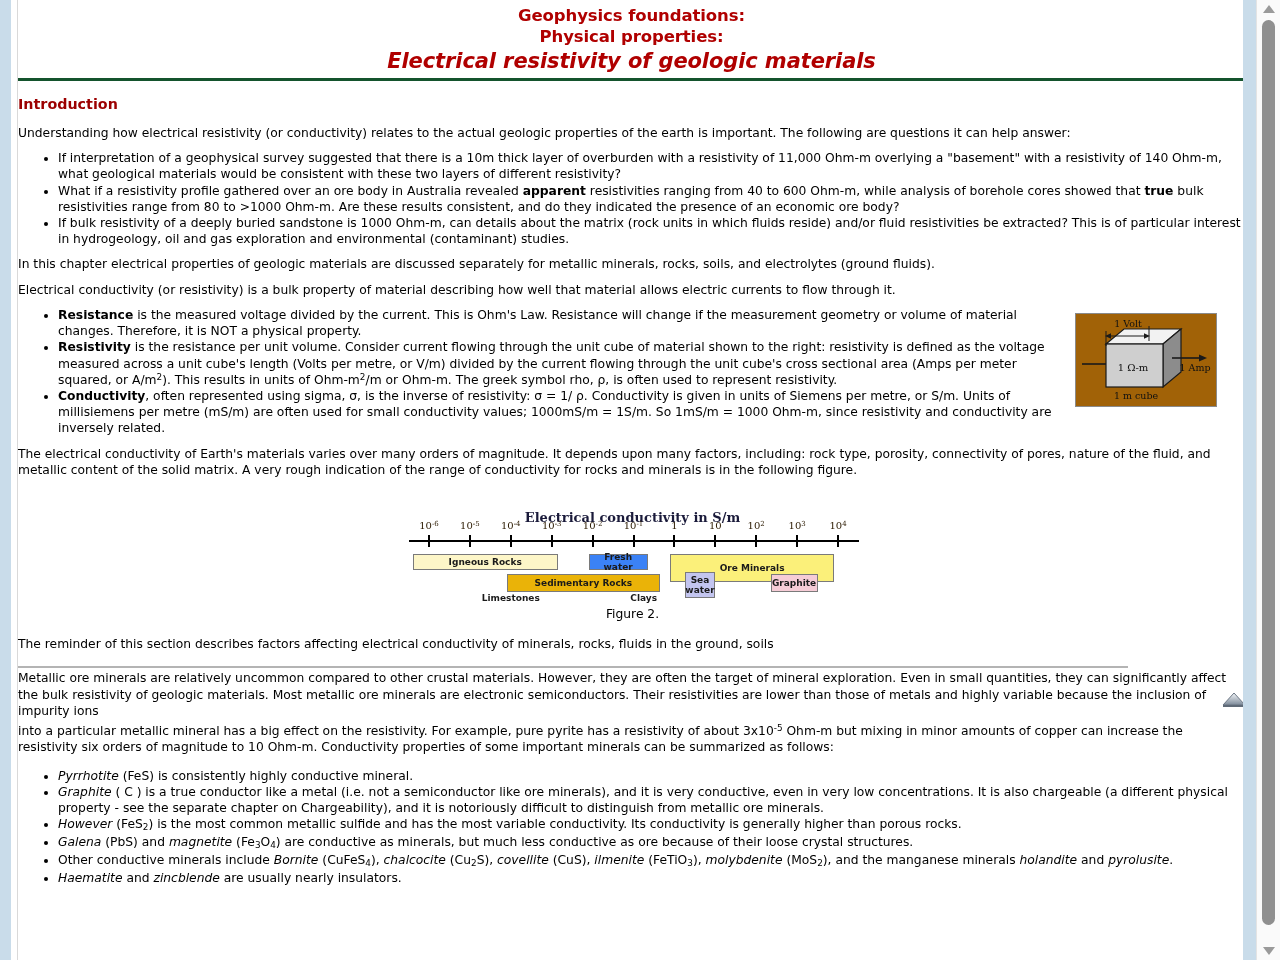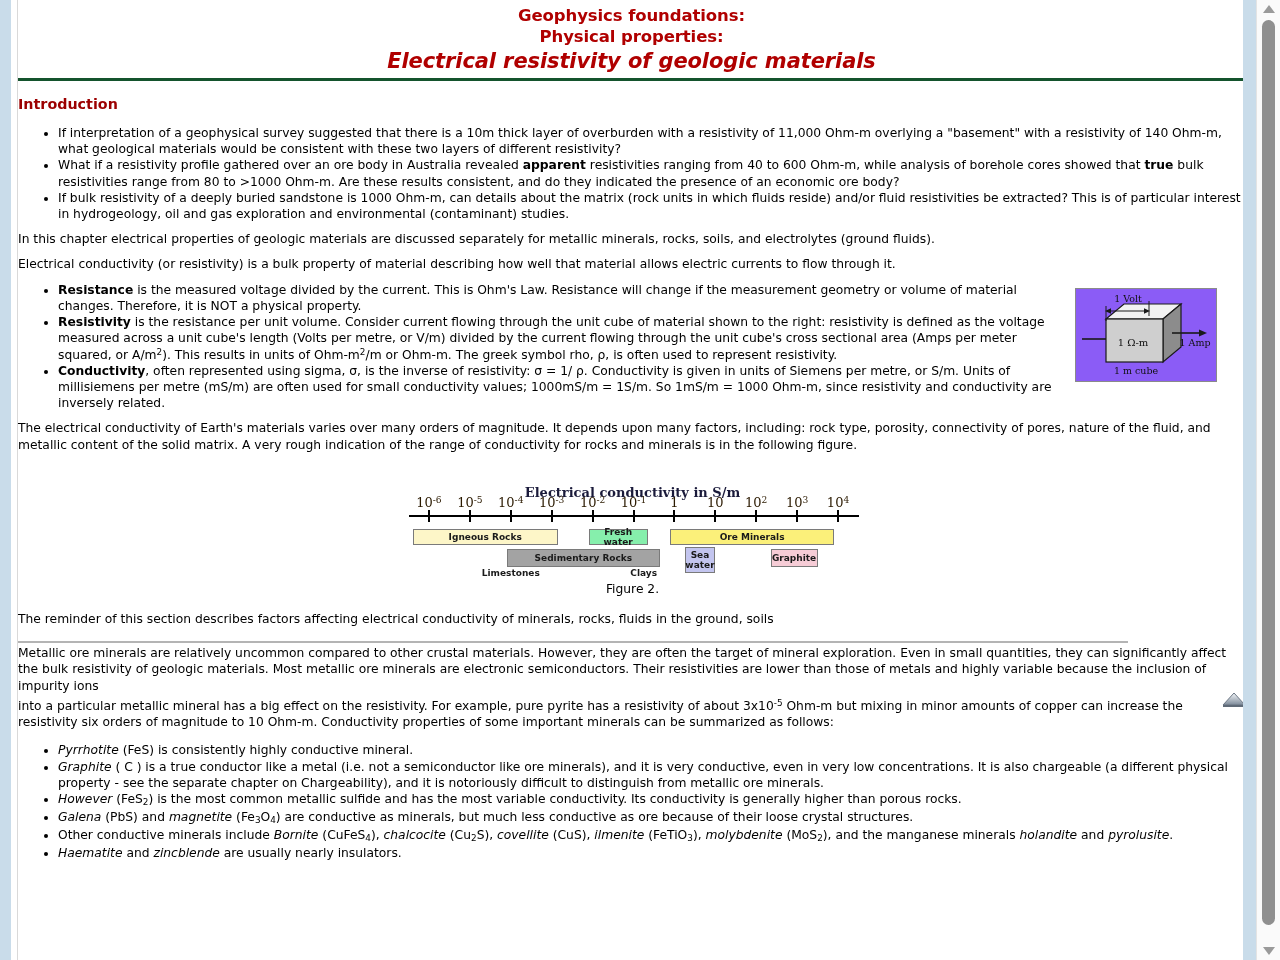--- a/index.html
+++ b/index.html
@@ -142,21 +142,21 @@
   sup { font-size: 0.72em; vertical-align: 0.45em; }
 
   
   #cube-figure {
     float: right;
     width: 140px;
     height: 92px;
     border: 1px solid #8a8a8a;
     margin: 6px 30px 2px 12px;
     position: relative;
-    background: #8b5cf6;
+    background: #a16207;
   }
   #cube-svg { display: block; }
 
   
   #scale-wrap {
     margin: 14px 0 4px 0;
     text-align: center;
   }
   #scale-fig {
     position: relative;
@@ -183,21 +183,21 @@
   }
   .tick {
     position: absolute;
     top: 43px;
     width: 2px; height: 12px;
     background: #000;
   }
   .ticklabel {
     position: absolute;
     top: 27px;
-    font-size: 13px;
+    font-size: 10px;
     color: #2b1a00;
     transform: translateX(-50%);
     white-space: nowrap;
     font-family: "DejaVu Serif", "Liberation Serif", serif;
   }
   .ticklabel sup { font-size: 0.7em; vertical-align: 0.42em; }
   .rockbox {
     position: absolute;
     box-sizing: border-box;
     border: 1px solid #7a7a7a;
@@ -254,20 +254,21 @@
   <div id="content">
 
     <div id="page-header">
       <div class="hdr-line">Geophysics foundations:</div>
       <div class="hdr-line">Physical properties:</div>
       <div class="hdr-line it">Electrical resistivity of geologic materials</div>
     </div>
 
     <h2 class="section">Introduction</h2>
 
+    <p class="para">Understanding how electrical resistivity (or conductivity) relates to the actual geologic properties of the earth is important. The following are questions it can help answer:</p>
 
     <ul class="bl">
       <li><span>If interpretation of a geophysical survey suggested that there is a 10m thick layer of overburden with a resistivity of 11,000 Ohm-m overlying a "basement" with a resistivity of 140 Ohm-m, what geological materials would be consistent with these two layers of different resistivity?</span></li>
       <li><span>What if a resistivity profile gathered over an ore body in Australia revealed </span><b>apparent</b><span> resistivities ranging from 40 to 600 Ohm-m, while analysis of borehole cores showed that </span><b>true</b><span> bulk resistivities range from 80 to &gt;1000 Ohm-m. Are these results consistent, and do they indicated the presence of an economic ore body?</span></li>
       <li><span>If bulk resistivity of a deeply buried sandstone is 1000 Ohm-m, can details about the matrix (rock units in which fluids reside) and/or fluid resistivities be extracted? This is of particular interest in hydrogeology, oil and gas exploration and environmental (contaminant) studies.</span></li>
     </ul>
 
     <p class="para">In this chapter electrical properties of geologic materials are discussed separately for metallic minerals, rocks, soils, and electrolytes (ground fluids).</p>
 
 
@@ -330,23 +331,23 @@
             <div class="ticklabel" style="left: 312.818px;">10</div>
             <div class="tick" style="left: 352.727px;"></div>
             <div class="ticklabel" style="left: 353.727px;">10<sup>2</sup></div>
             <div class="tick" style="left: 393.636px;"></div>
             <div class="ticklabel" style="left: 394.636px;">10<sup>3</sup></div>
             <div class="tick" style="left: 434.545px;"></div>
             <div class="ticklabel" style="left: 435.545px;">10<sup>4</sup></div>
           </div>
         <div id="bars-host">
             <div class="rockbox" style="left: 10.0909px; width: 145.227px; top: 62px; height: 16px; background: rgb(253, 246, 200);">Igneous Rocks</div>
-            <div class="rockbox" style="left: 186px; width: 59.3182px; top: 62px; height: 16px; background: #86efac;">Fresh water</div>
-            <div class="rockbox" style="left: 267.818px; width: 163.636px; top: 62px; height: 16px; background: rgb(251, 240, 122);">Ore Minerals</div>
-            <div class="rockbox" style="left: 104.182px; width: 153.409px; top: 82px; height: 18px; background: #a3a3a3;">Sedimentary Rocks</div>
+            <div class="rockbox" style="left: 186px; width: 59.3182px; top: 62px; height: 16px; background: #3b82f6;">Fresh water</div>
+            <div class="rockbox" style="left: 267.818px; width: 163.636px; top: 62px; height: 28px; background: rgb(251, 240, 122);">Ore Minerals</div>
+            <div class="rockbox" style="left: 104.182px; width: 153.409px; top: 82px; height: 18px; background: #eab308;">Sedimentary Rocks</div>
             <div class="rockbox" style="left: 282.136px; width: 30.6818px; top: 80px; height: 26px; background: rgb(195, 197, 239);">Sea<br>water</div>
             <div class="rockbox" style="left: 368.045px; width: 47.0455px; top: 82px; height: 18px; background: rgb(246, 204, 214);">Graphite</div>
           </div>
         <div id="annot-host">
             <div class="subcap" style="left: 108.273px; top: 101px; transform: translateX(-50%);">Limestones</div>
             <div class="subcap" style="left: 241.227px; top: 101px; transform: translateX(-50%);">Clays</div>
           </div>
       </div>
       <div id="fig-caption">Figure 2.</div>
     </div>

